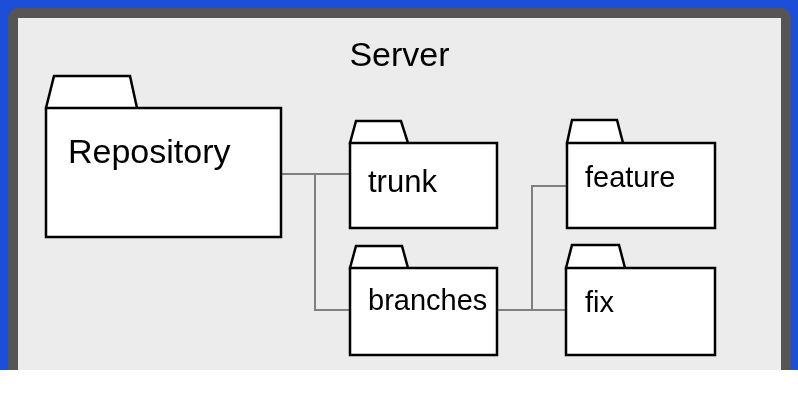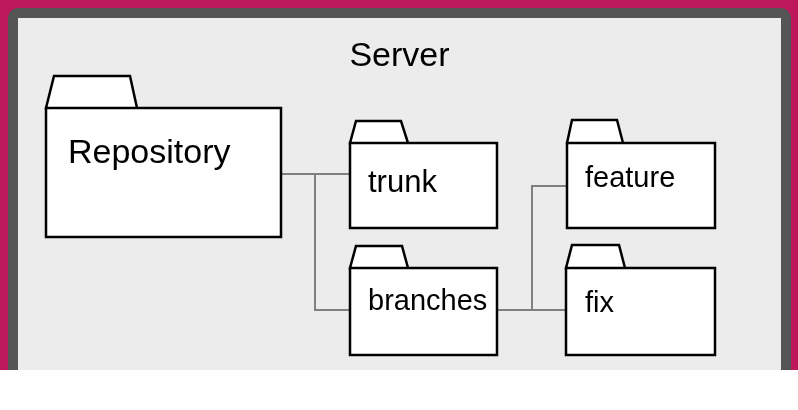--- a/index.html
+++ b/index.html
@@ -1,21 +1,21 @@
 <!DOCTYPE html>
 <html><head>
 <meta charset="utf-8">
 <style>
   html, body { margin: 0; padding: 0; background: #ffffff; }
   .stage {
     position: relative;
     width: 798px;
     height: 370px;
     overflow: hidden;
-    background: #be185d;
+    background: #1d4ed8;
     font-family: "Liberation Sans", sans-serif;
   }
   .frame {
     position: absolute;
     left: 8px;
     top: 8px;
     width: 783px;
     height: 398px;
     box-sizing: border-box;
     border: 10px solid #555555;

